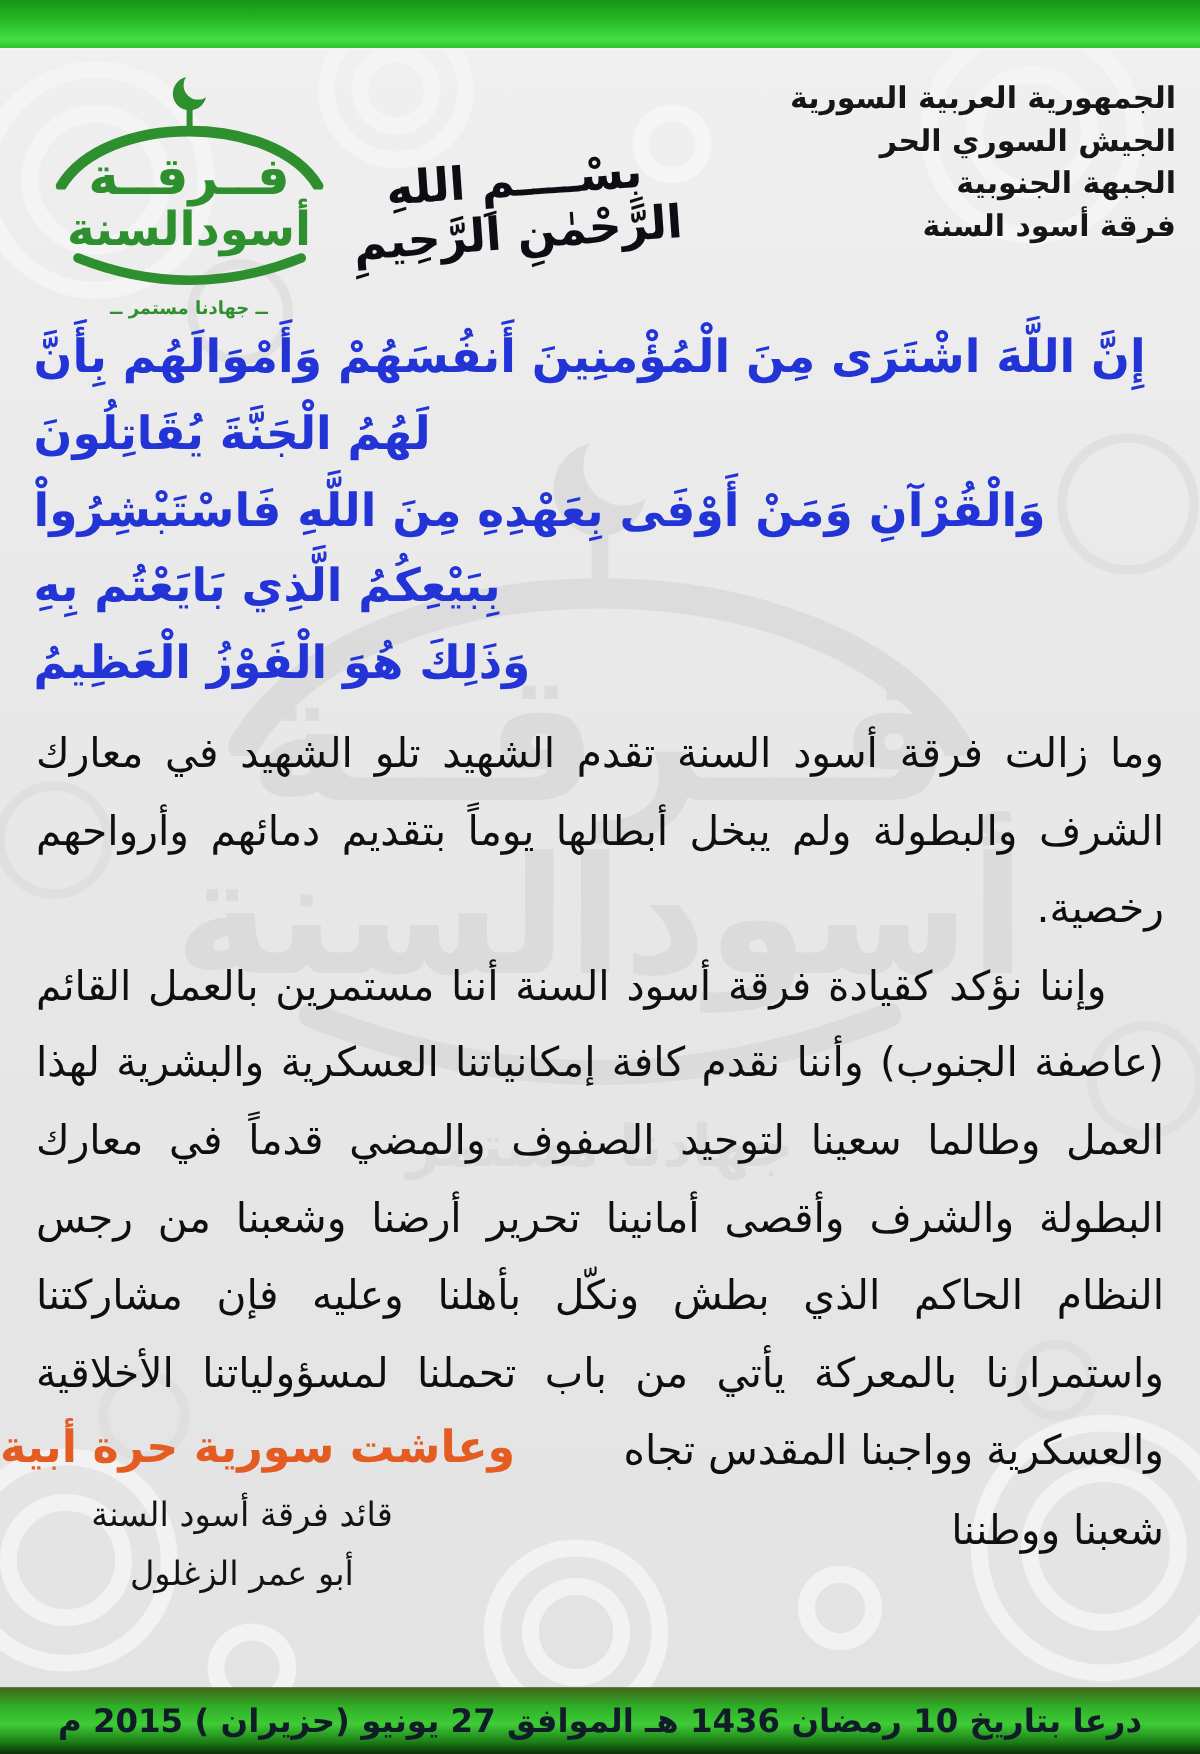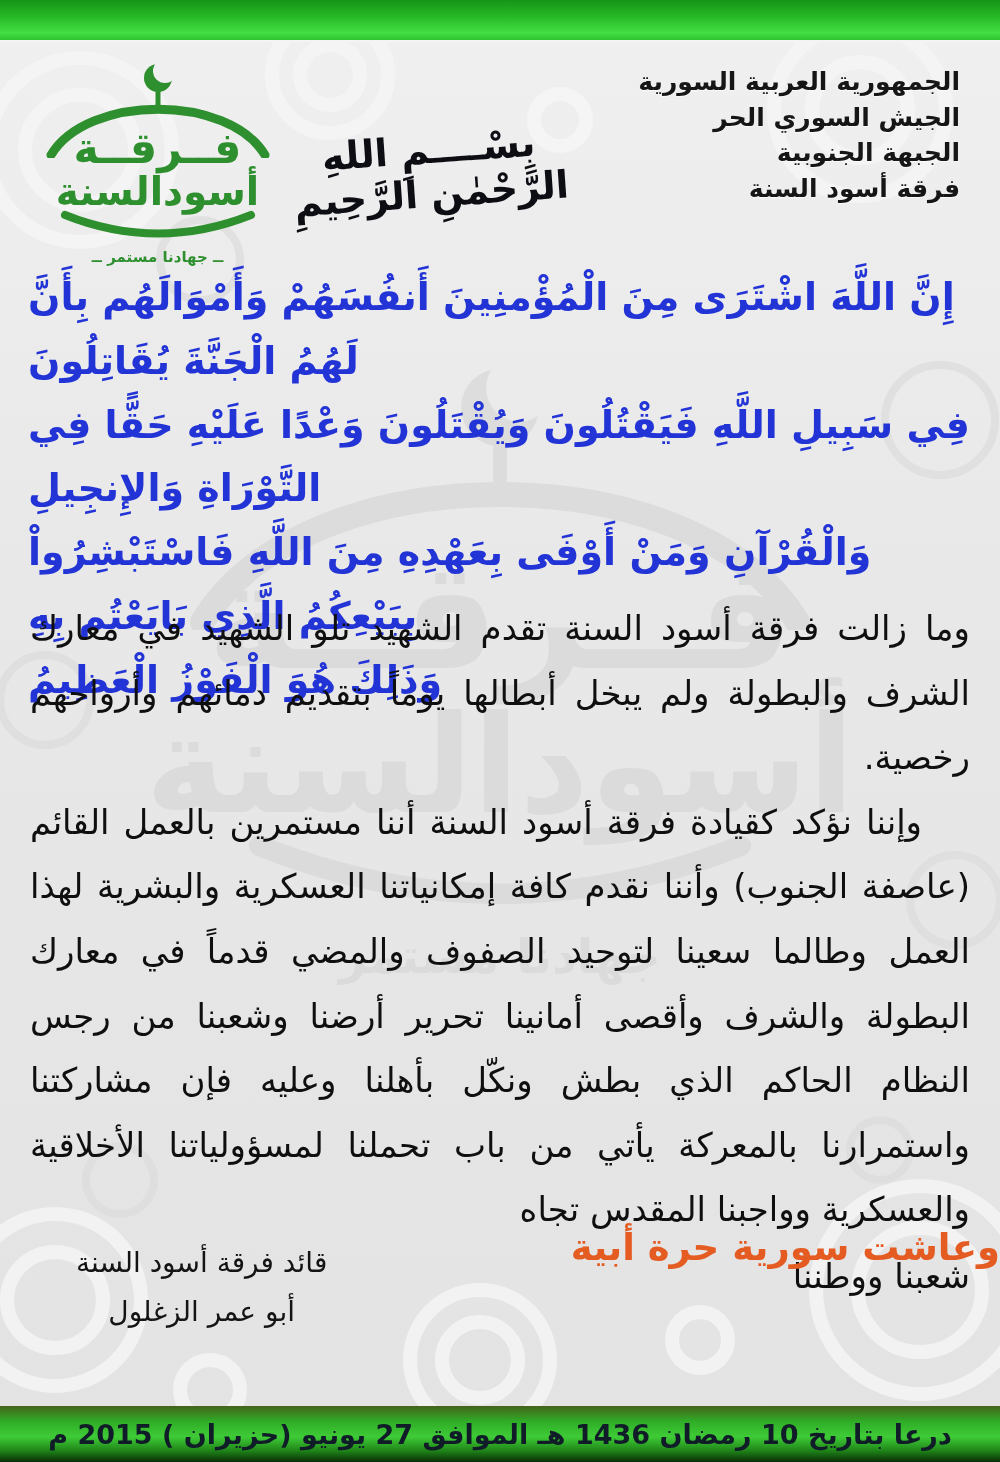--- a/index.html
+++ b/index.html
@@ -39,40 +39,40 @@
   .logo .logo-word-top{position:relative;z-index:1;font-size:43px;font-weight:bold;margin-top:-36px;line-height:1.05;}
   .logo .logo-word-bottom{font-size:39px;font-weight:bold;line-height:1.1;}
   .logo .logo-swoosh{display:block;margin:-4px auto 0 auto;}
   .logo .logo-tagline{font-size:15px;font-weight:bold;margin-top:4px;color:#2e8f2e;text-align:center;}
   .bismillah{
     position:absolute;top:128px;left:265px;width:330px;z-index:2;
     text-align:center;font-size:38px;color:#0d0d14;
     transform:rotate(-4deg);font-weight:bold;
   }
   .org-block{
-    position:absolute;top:64px;right:40px;z-index:2;text-align:right;
+    position:absolute;top:64px;right:20px;z-index:2;text-align:right;
     font-size:25px;font-weight:bold;color:#161616;line-height:1.42;
     text-shadow:0 1px 0 rgba(255,255,255,.65);
   }
   
   .verse{
     position:absolute;top:266px;left:28px;right:28px;z-index:2;
     text-align:left;color:#2334d6;font-size:38px;font-weight:bold;line-height:1.68;
   }
   
   .body-text{
     position:absolute;top:596px;left:30px;right:30px;z-index:2;
     font-size:34px;color:#0f0f0f;line-height:1.9;text-align:justify;text-justify:inter-word;
   }
   .body-text p{margin:0;}
   .body-text .para-2{text-indent:48px;}
   .closing-line{text-align:right;margin-top:2px;font-size:34px;color:#0f0f0f;}
   .slogan{
-    position:absolute;top:1184px;left:0;width:100%;z-index:2;text-align:right;
-    color:#e55c22;font-size:37px;font-weight:bold;margin-top:42px;
+    position:absolute;top:1184px;left:0;width:100%;z-index:2;text-align:left;
+    color:#e55c22;font-size:37px;font-weight:bold;
   }
   .signature{
     position:absolute;top:1238px;left:34px;z-index:2;text-align:center;
     font-size:28px;color:#141414;line-height:1.75;margin-left:42px;
   }
 </style>
 </head>
 <body>
 
 <div class="page">
@@ -151,21 +151,20 @@
 
   <div class="org-block">
     <div>الجمهورية العربية السورية</div>
     <div>الجيش السوري الحر</div>
     <div>الجبهة الجنوبية</div>
     <div>فرقة أسود السنة</div>
   </div>
 
   <div class="verse">
     <div>إِنَّ اللَّهَ اشْتَرَى مِنَ الْمُؤْمنِينَ أَنفُسَهُمْ وَأَمْوَالَهُم بِأَنَّ لَهُمُ الْجَنَّةَ يُقَاتِلُونَ</div>
-    <div>فِي سَبِيلِ اللَّهِ فَيَقْتُلُونَ وَيُقْتَلُونَ وَعْدًا عَلَيْهِ حَقًّا فِي التَّوْرَاةِ وَالإِنجِيلِ</div>
     <div>وَالْقُرْآنِ وَمَنْ أَوْفَى بِعَهْدِهِ مِنَ اللَّهِ فَاسْتَبْشِرُواْ بِبَيْعِكُمُ الَّذِي بَايَعْتُم بِهِ</div>
     <div>وَذَلِكَ هُوَ الْفَوْزُ الْعَظِيمُ</div>
   </div>
 
   <div class="body-text">
     <p class="para-1">وما زالت فرقة أسود السنة تقدم الشهيد تلو الشهيد في معارك الشرف والبطولة ولم يبخل أبطالها يوماً بتقديم دمائهم وأرواحهم رخصية.</p>
     <p class="para-2">وإننا نؤكد كقيادة فرقة أسود السنة أننا مستمرين بالعمل القائم (عاصفة الجنوب) وأننا نقدم كافة إمكانياتنا العسكرية والبشرية لهذا العمل وطالما سعينا لتوحيد الصفوف والمضي قدماً في معارك البطولة والشرف وأقصى أمانينا تحرير أرضنا وشعبنا من رجس النظام الحاكم الذي بطش ونكّل بأهلنا وعليه فإن مشاركتنا واستمرارنا بالمعركة يأتي من باب تحملنا لمسؤولياتنا الأخلاقية والعسكرية وواجبنا المقدس تجاه</p>
     <div class="closing-line">شعبنا ووطننا</div>
   </div>
 

